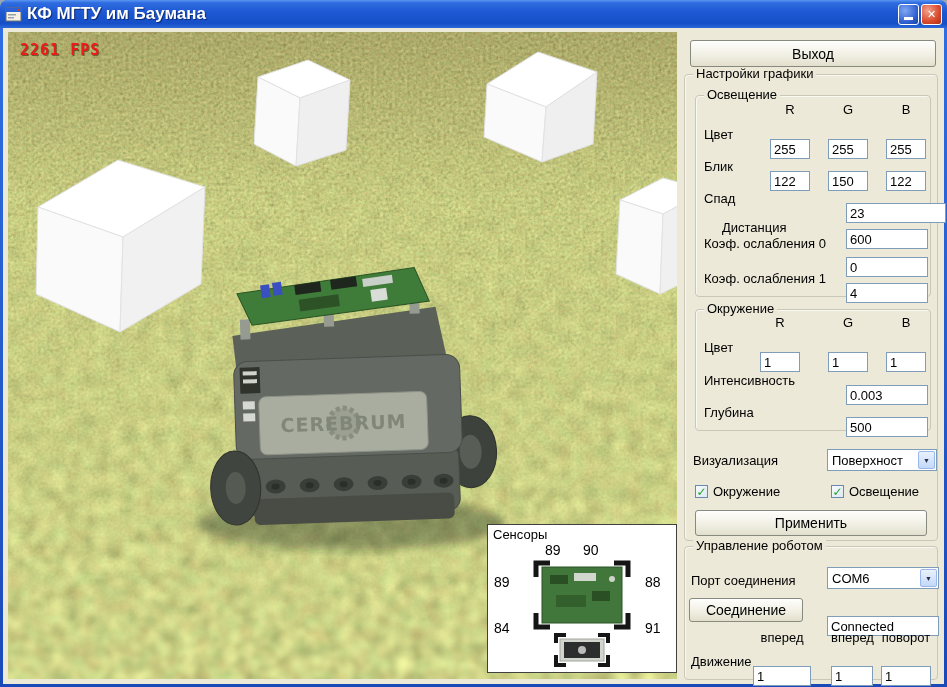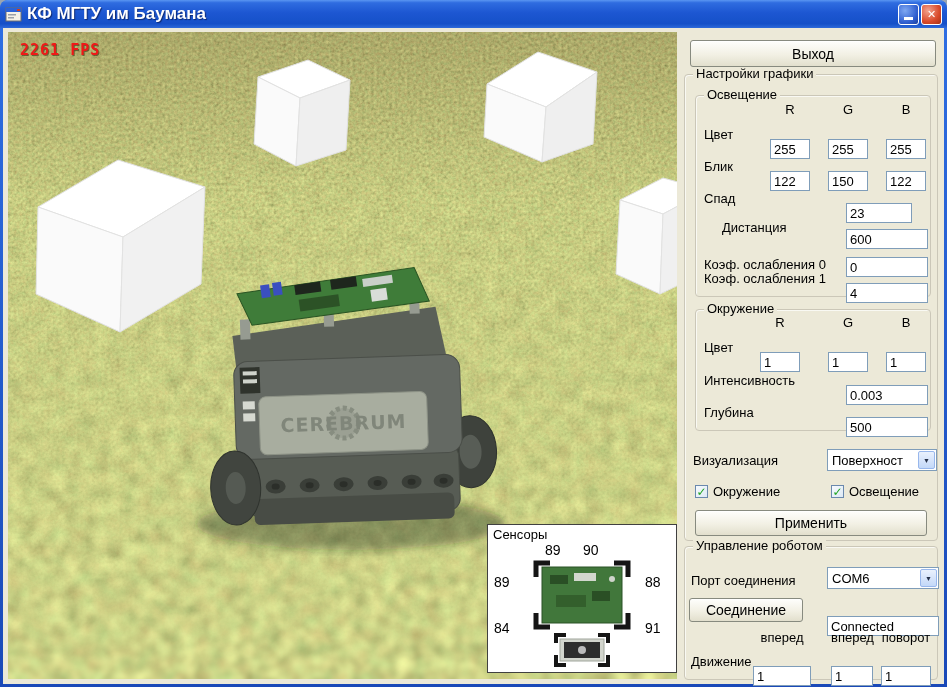--- a/index.html
+++ b/index.html
@@ -237,26 +237,26 @@
         <input class="tb" style="left: 74px; top: 27px; width: 40px;" value="255">
         <input class="tb" style="left: 132px; top: 27px; width: 40px;" value="255">
         <input class="tb" style="left: 190px; top: 27px; width: 40px;" value="255">
 
         <span class="lbl" style="left:8px; top:63px;">Блик</span>
         <input class="tb" style="left: 74px; top: 59px; width: 40px;" value="122">
         <input class="tb" style="left: 132px; top: 59px; width: 40px;" value="150">
         <input class="tb" style="left: 190px; top: 59px; width: 40px;" value="122">
 
         <span class="lbl" style="left:8px; top:95px;">Спад</span>
-        <input class="tb" style="left: 150px; top: 91px; width: 66px;" value="23">
+        <input class="tb" style="left: 150px; top: 91px; width: 100px;" value="23">
 
         <span class="lbl" style="left:8px; top:124px;margin-left:18px;">Дистанция</span>
         <input class="tb" style="left: 150px; top: 117px; width: 82px;" value="600">
 
-        <span class="lbl" style="left:8px; top:161px;">Коэф. ослабления 0</span>
+        <span class="lbl" style="left:8px; top:140px;">Коэф. ослабления 0</span>
         <input class="tb" style="left: 150px; top: 145px; width: 82px;" value="0">
 
         <span class="lbl" style="left:8px; top:175px;">Коэф. ослабления 1</span>
         <input class="tb" style="left: 150px; top: 171px; width: 82px;" value="4">
       </div>
 
       <div class="groupbox" style="left:10px; top:234px; width:236px; height:122px;">
         <span class="gb-title">Окружение</span>
         <span class="col-hd" style="left:64px; top:5px;">R</span>
         <span class="col-hd" style="left:132px; top:5px;">G</span>

